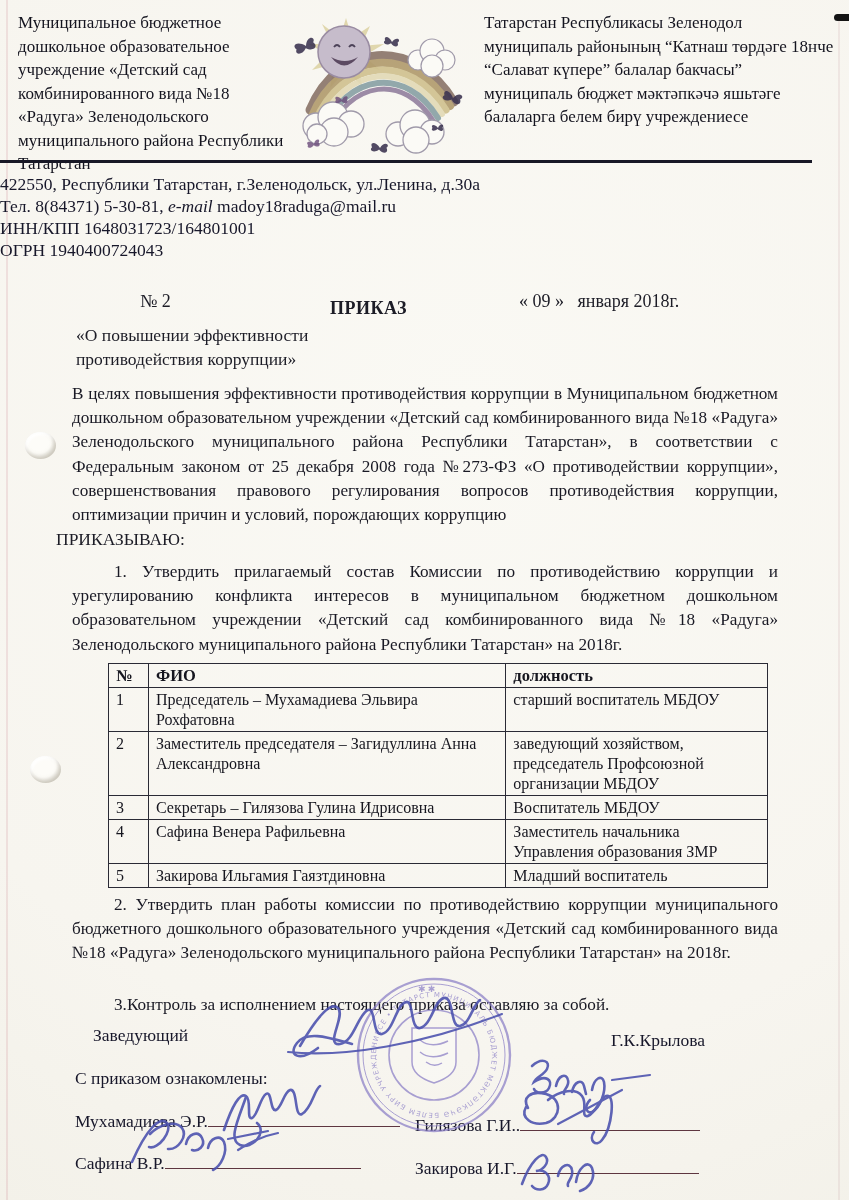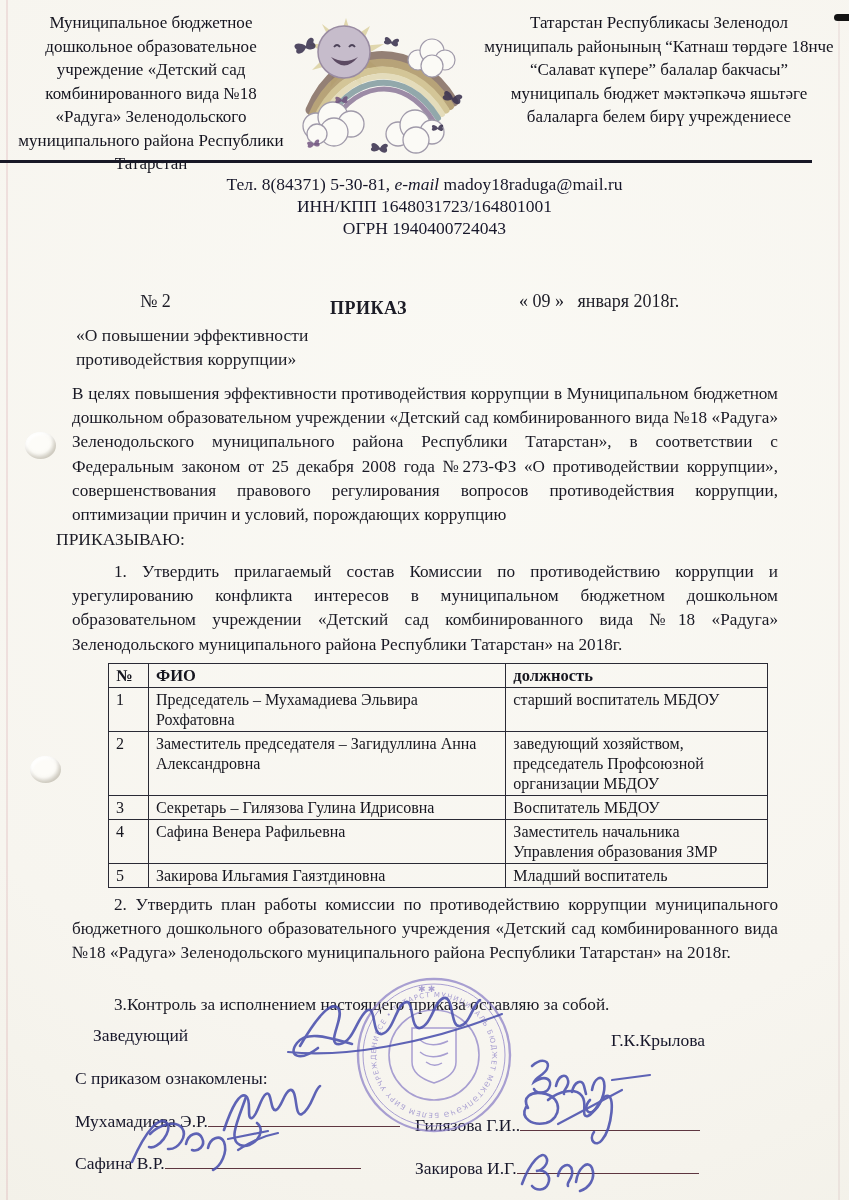--- a/index.html
+++ b/index.html
@@ -7,21 +7,21 @@
   #page{
     position:relative;
     width:849px;height:1200px;
     margin:0 auto;
     background:radial-gradient(circle at 55% 35%, #faf9f4 0%, #f7f5ef 70%, #f3f1e9 100%);
     font-family:"Liberation Serif","DejaVu Serif",serif;
     color:#1c1c26;
     overflow:hidden;
   }
   .abs{position:absolute;}
-  .center{text-align:center;}
+  .center{}
   .org{font-size:17px;line-height:23.5px;color:#14141f;}
   .contacts{font-size:17.5px;line-height:22px;color:#17172a;}
   .hrule{left:0;top:160px;width:812px;height:3px;background:#181826;}
   .orderline{font-size:18px;}
   .bold{font-weight:bold;margin-top:8px;}
   .ws-pre{white-space:pre-wrap;}
   .body-par{
     font-size:17.2px;line-height:24.2px;
     text-align:justify;color:#191924;
   }
@@ -119,20 +119,21 @@
         <path transform="translate(26,138) rotate(-10) scale(0.6)" d="M0,0 C-6,-8 -14,-6 -10,0 C-14,4 -7,8 -1,2 C5,8 12,5 8,-1 C13,-6 4,-10 0,0 Z"></path>
       </g>
     </svg>
   </div>
 
   <div class="abs org center" style="left:484px;top:11px;width:350px;">Татарстан Республикасы Зеленодол муниципаль районының “Катнаш төрдәге 18нче “Салават күпере” балалар бакчасы” муниципаль бюджет мәктәпкәчә яшьтәге балаларга белем бирү учреждениесе</div>
 
   <div class="abs hrule"></div>
 
   <div class="abs contacts center" style="left:0;top:173px;width:849px;">
+    <div>422550, Республики Татарстан, г.Зеленодольск, ул.Ленина, д.30а</div>
     <div><span>Тел. 8(84371) 5-30-81, </span><i>e-mail</i><span> madoy18raduga@mail.ru</span></div>
     <div>ИНН/КПП 1648031723/164801001</div>
     <div>ОГРН 1940400724043</div>
   </div>
 
   <div class="abs orderline" style="left:140px;top:291px;">№ 2</div>
   <div class="abs orderline bold" style="left:330px;top:290px;letter-spacing:0.5px;">ПРИКАЗ</div>
   <div class="abs orderline ws-pre" style="left:519px;top:291px;">« 09 »   января 2018г.</div>
 
   <div class="abs" style="left:76px;top:323px;font-size:17.5px;line-height:24px;">

